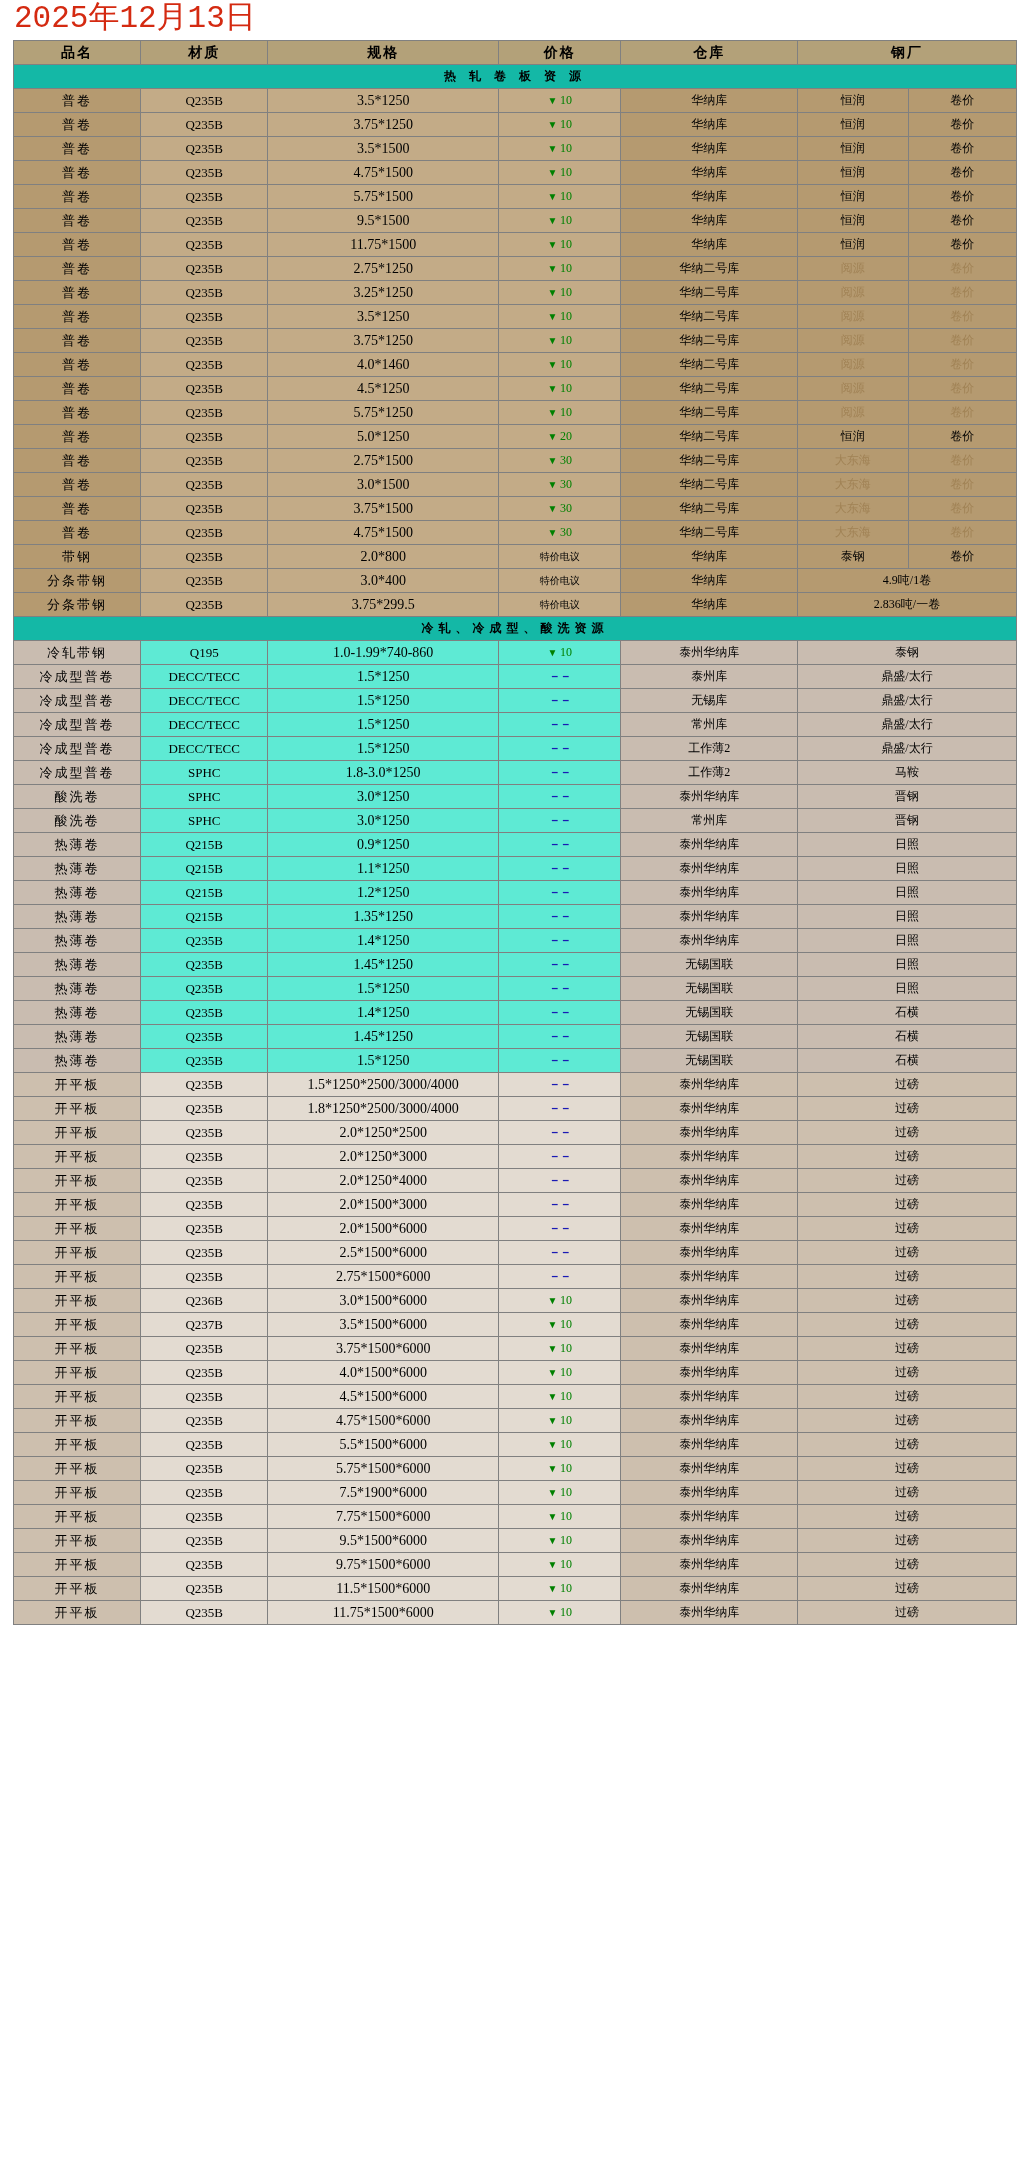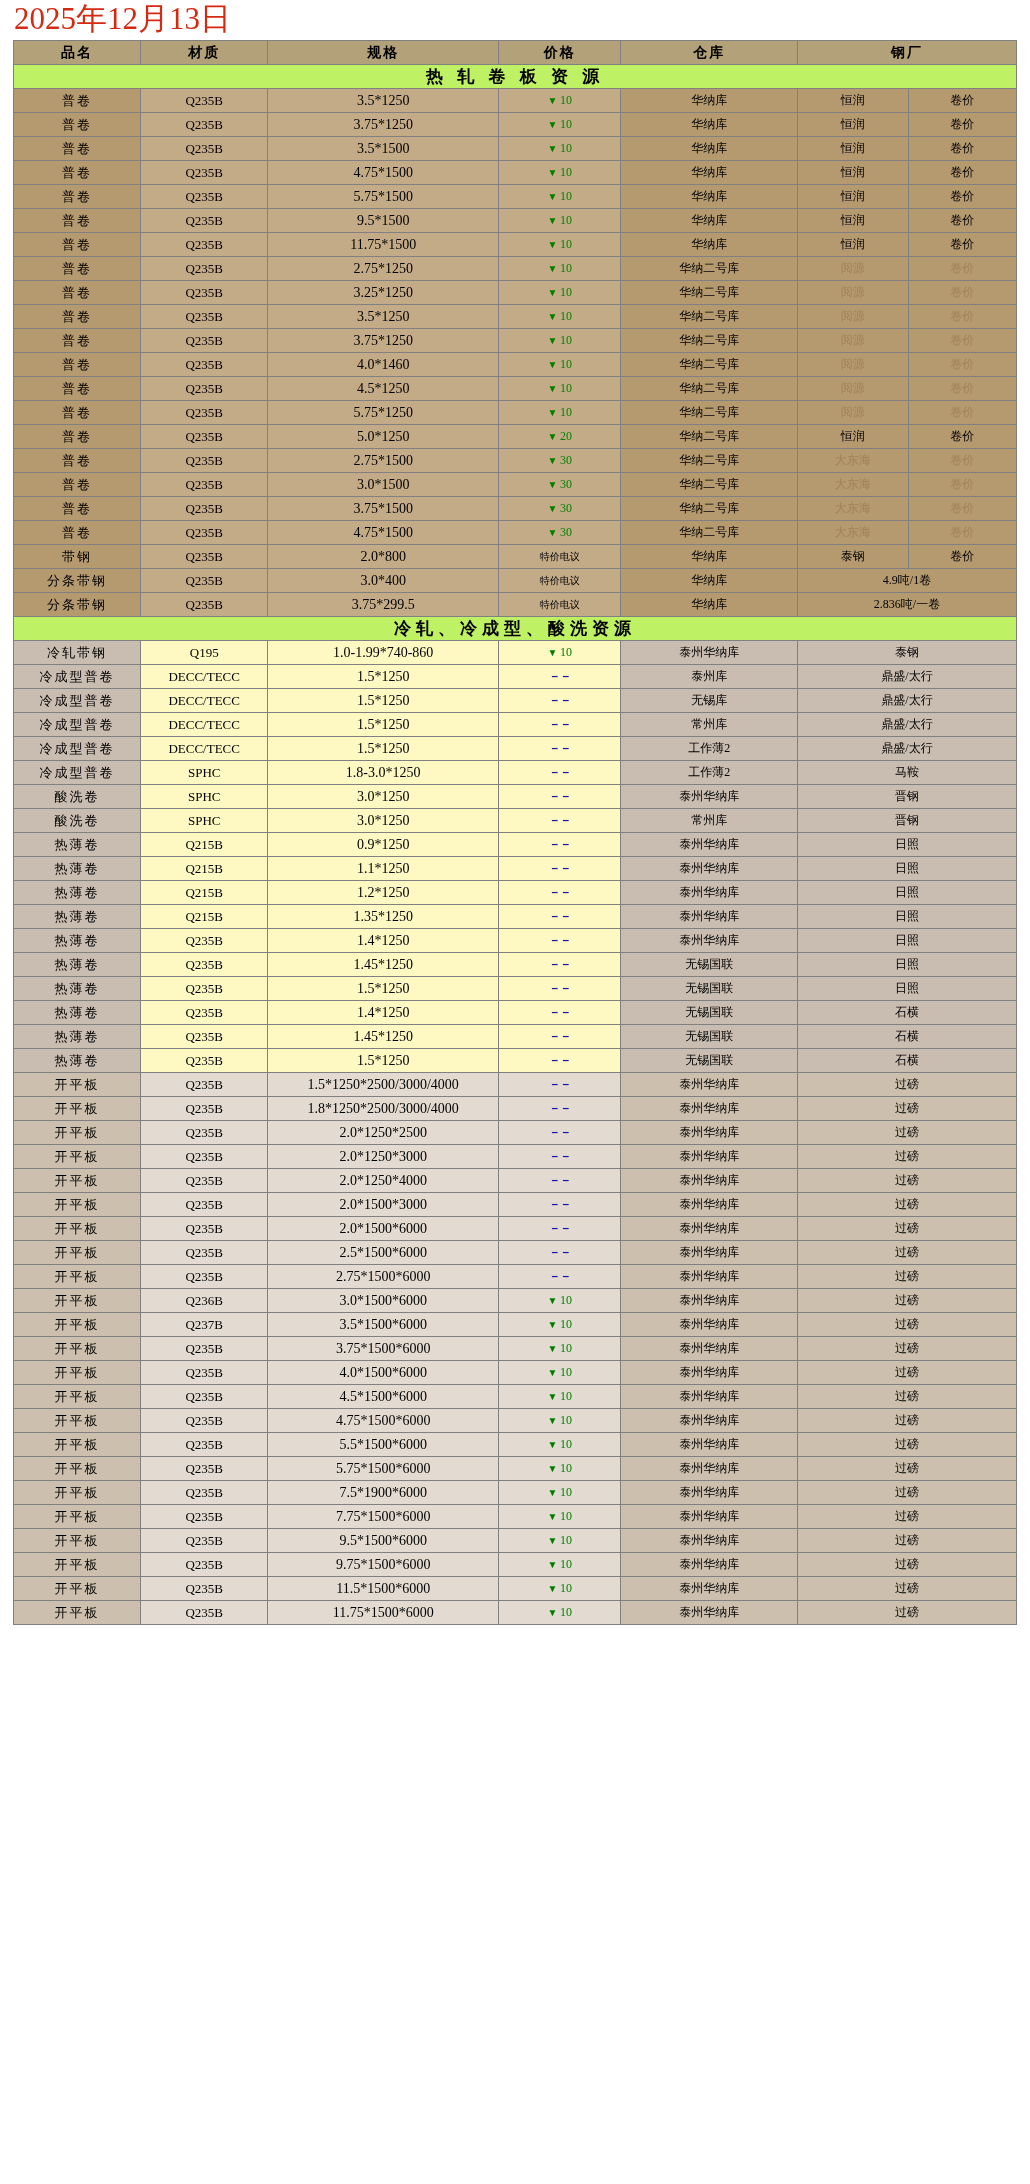--- a/index.html
+++ b/index.html
@@ -9,21 +9,21 @@
   }
   body {
     width: 1030px;
     font-family: "Liberation Sans", sans-serif;
   }
   #page {
     width: 1030px;
     position: relative;
   }
   .title {
-    font-family: Liberation Serif, serif;
+    font-family: Liberation Mono, monospace;
     font-size: 31px;
     color: #d42a11;
     padding: 2px 12px 4px 14px;
     line-height: 1.1;
     font-weight: normal;
     letter-spacing: 0px;
   }
   table.sheet {
     border-collapse: collapse;
     table-layout: fixed;
@@ -52,33 +52,33 @@
   tr.hdr td {
     background: #b3a179;
     font-family: "Liberation Serif", serif;
     font-weight: bold;
     font-size: 14px;
     color: #000;
     letter-spacing: 2px;
   }
   
   tr.section td {
-    background: #bef264;
+    background: #14b8a6;
     font-family: "Liberation Serif", serif;
     font-weight: bold;
-    font-size: 17px;
+    font-size: 12px;
     letter-spacing: 5px;
     color: #000;
   }
   
   .zA td { background: #b59a70; }
   .zA td.mat, .zA td.spec, .zA td.price { background: #c3ab87; }
   
   .zB td { background: #c9bcb0; }
-  .zB td.mat, .zB td.spec, .zB td.price { background: #fef9c3; }
+  .zB td.mat, .zB td.spec, .zB td.price { background: #5eead4; }
   
   .zC td { background: #cdbfae; }
   .zC td.mat, .zC td.spec, .zC td.price { background: #e3dbd1; }
 
   td.name { font-family: "Liberation Serif", serif; font-size: 13px; letter-spacing: 2px; }
   td.mat  { font-family: "Liberation Serif", serif; font-size: 13px; }
   td.spec { font-family: "Liberation Serif", serif; font-size: 14px; }
   td.price { font-size: 12px; font-family: "Liberation Serif", serif; }
   td.wh   { font-family: "Liberation Serif", serif; font-size: 12px; }
   td.mill { font-family: "Liberation Serif", serif; font-size: 12px; text-align: left; padding-left: 4px; }

